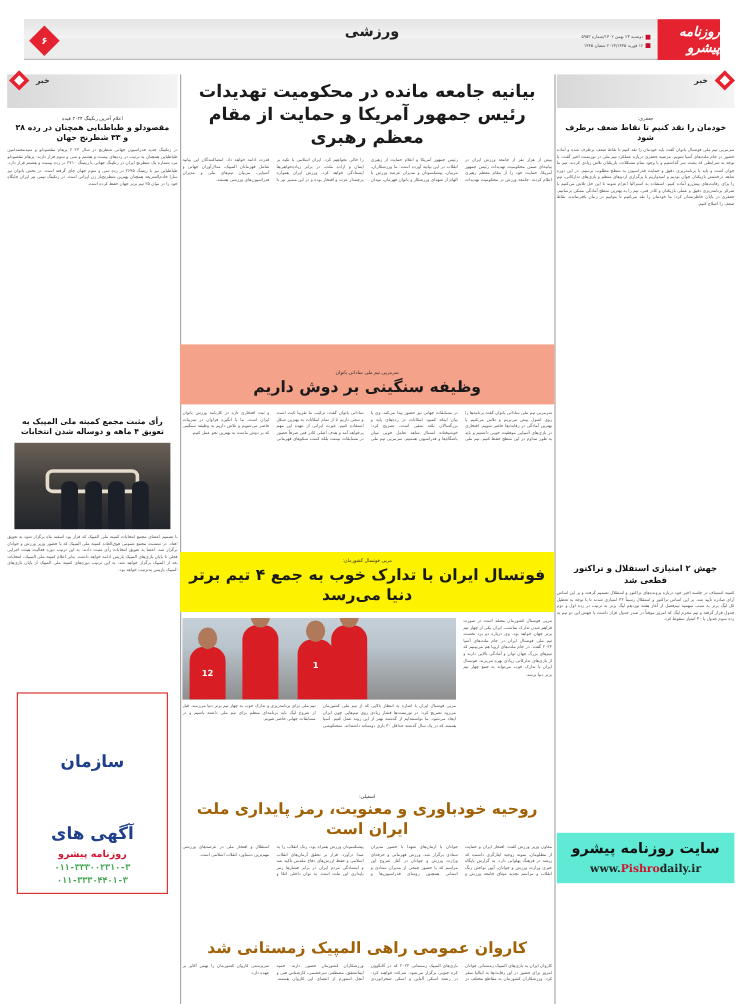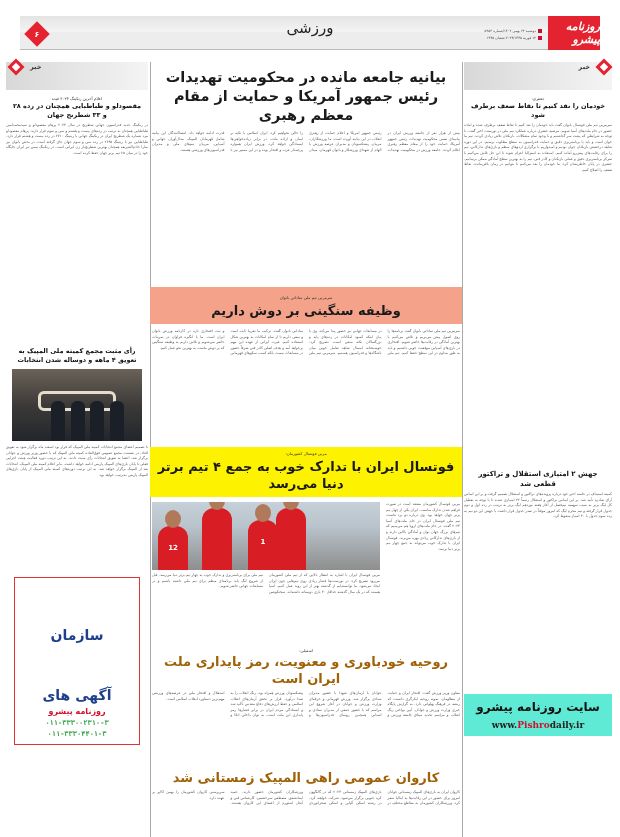--- a/index.html
+++ b/index.html
@@ -6,42 +6,42 @@
   html, body { width: 620px; height: 837px; background: #fff; overflow: hidden; }
   body { font-family: "DejaVu Sans", sans-serif; color: #222; direction: rtl; position: relative; }
 
   
   .masthead { position: absolute; top: 16px; left: 20px; width: 580px; height: 34px; background: #ededed; border-bottom: 1px solid #bbb; }
   .masthead .band { position: absolute; top: 0; left: 0; right: 0; height: 16px; background: linear-gradient(#e4e4e4,#f4f4f4); }
   .logo-box { position: absolute; top: 0; right: 0; width: 52px; height: 34px; background: #e52330; color: #fff; display: flex; align-items: center; justify-content: center; font-family: "DejaVu Serif", serif; font-size: 11px; font-weight: bold; font-style: italic; }
   .date-line { position: absolute; right: 58px; font-size: 3.5px; color: #444; white-space: nowrap; display: flex; align-items: center; gap: 2px; }
   .date-line .sq { width: 4px; height: 4px; background: #c8102e; display: inline-block; }
   .date-line.l1 { top: 13px; } .date-line.l2 { top: 20px; }
-  .section-title { position: absolute; top: 3px; left: 0; right: 0; text-align: center; font-size: 15px; font-weight: normal; color: #222; }
+  .section-title { position: absolute; top: 3px; left: 0; right: 0; text-align: center; font-size: 12px; font-weight: bold; color: #222; }
   .page-num { position: absolute; top: 9px; left: 8px; width: 18px; height: 18px; background: #e52330; transform: rotate(45deg); }
   .page-num span { position: absolute; inset: 0; transform: rotate(-45deg); color: #fff; font-size: 8px; font-weight: bold; display: flex; align-items: center; justify-content: center; }
 
   
   .col-right { position: absolute; top: 58px; right: 8px; width: 148px; bottom: 0; }
   .col-left { position: absolute; top: 58px; left: 6px; width: 142px; bottom: 0; }
   .col-main { position: absolute; top: 58px; left: 152px; width: 308px; bottom: 0; }
   .vline { position: absolute; top: 62px; bottom: 0; width: 1px; background: #aaa; }
 
   .news-tab { height: 28px; background: linear-gradient(90deg,#d8d8d8,#f4f4f4); position: relative; margin: 4px 0 6px; }
   .news-tab .lbl { position: absolute; top: 0; font-size: 6.5px; font-weight: bold; color: #333; line-height: 11px; }
   .news-tab .dia { position: absolute; top: -1px; width: 12px; height: 12px; background: #e52330; transform: rotate(45deg); }
   .news-tab .dia::after { content: ""; position: absolute; left: 3px; top: 3px; width: 6px; height: 6px; background: #fff; }
 
   .kicker { font-size: 4px; text-align: center; color: #333; }
   .head-sm { font-size: 6.5px; font-weight: bold; text-align: center; line-height: 9px; color: #111; margin: 1px 4px 3px; }
   .body-text { font-size: 3.6px; line-height: 5.6px; color: #555; text-align: justify; }
   .body-text.cols { column-count: 4; column-gap: 6px; }
 
   .main-head { font-size: 14.5px; font-weight: bold; text-align: center; line-height: 19px; color: #1a1a1a; margin-top: 10px; }
-  .band-salmon { background: #f4a28a; margin: 6px -2px 5px; padding: 8px 0 5px; }
+  .band-salmon { background: #f4a28a; margin: 6px -2px 5px; padding: 21px 0 5px; }
   .band-yellow { background: #fdf200; margin: 0 -2px 5px; padding: 4px 0 5px; }
   .band-head { font-size: 13px; font-weight: bold; text-align: center; color: #1a1a1a; line-height: 17px; }
   .band-kicker { font-size: 4px; text-align: center; color: #333; margin-bottom: 2px; }
   .plain-head { font-size: 13px; font-weight: bold; text-align: center; color: #a16207; line-height: 17px; }
 
   .photo { background: linear-gradient(180deg,#c6d0d8 0%,#b9c4cc 35%,#8e8e8e 100%); position: relative; overflow: hidden; }
   .player { position: absolute; bottom: 0; width: 30px; height: 62px; background: #d81e24; border-radius: 12px 12px 0 0; }
   .player::before { content: ""; position: absolute; top: -16px; left: 7px; width: 16px; height: 18px; background: #b07a5a; border-radius: 50%; }
   .player span { position: absolute; top: 18px; left: 0; right: 0; text-align: center; color: #fff; font-size: 7px; font-weight: bold; }
 

